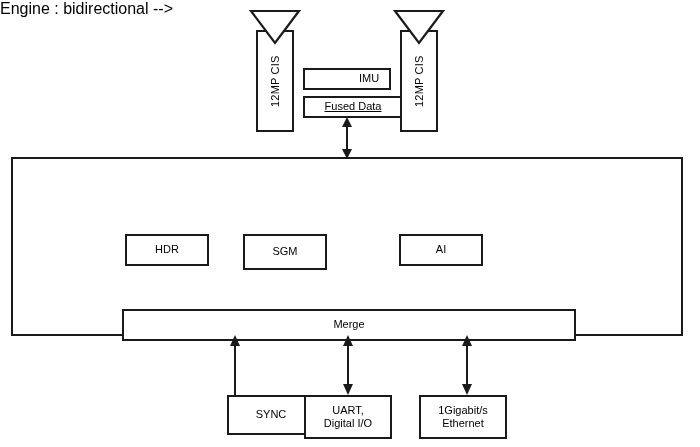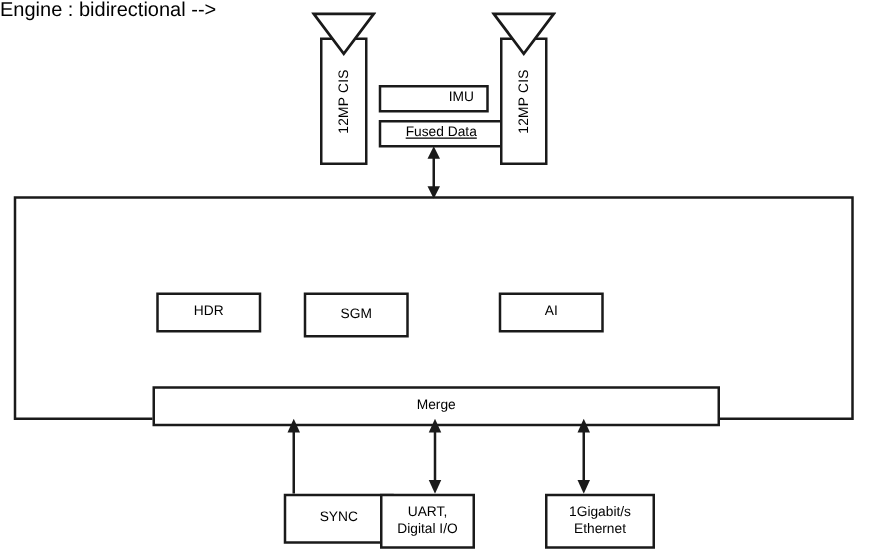--- a/index.html
+++ b/index.html
@@ -162,19 +162,19 @@
     <svg width="16" height="60" viewBox="0 0 16 60">
       <line x1="8" y1="8" x2="8" y2="52" stroke="#1a1a1a" stroke-width="2"></line>
       <polygon points="8,0 3,11 13,11" fill="#1a1a1a"></polygon>
       <polygon points="8,60 3,49 13,49" fill="#1a1a1a"></polygon>
     </svg>
   </div>
 
   
   <div class="box" style="left:191px; top:395px; width:88px; height:40px;margin-left:36px;">SYNC</div>
 
-  <div class="box" style="left:304px; top:395px; width:76px; height:44px;">UART,
+  <div class="box" style="left:304px; top:395px; width:88px; height:44px;">UART,
 Digital I/O</div>
 
-  <div class="box" style="left:436px; top:395px; width:88px; height:44px;">1Gigabit/s
+  <div class="box" style="left:419px; top:395px; width:88px; height:44px;">1Gigabit/s
 Ethernet</div>
 
 </div>
 
 </body></html>

